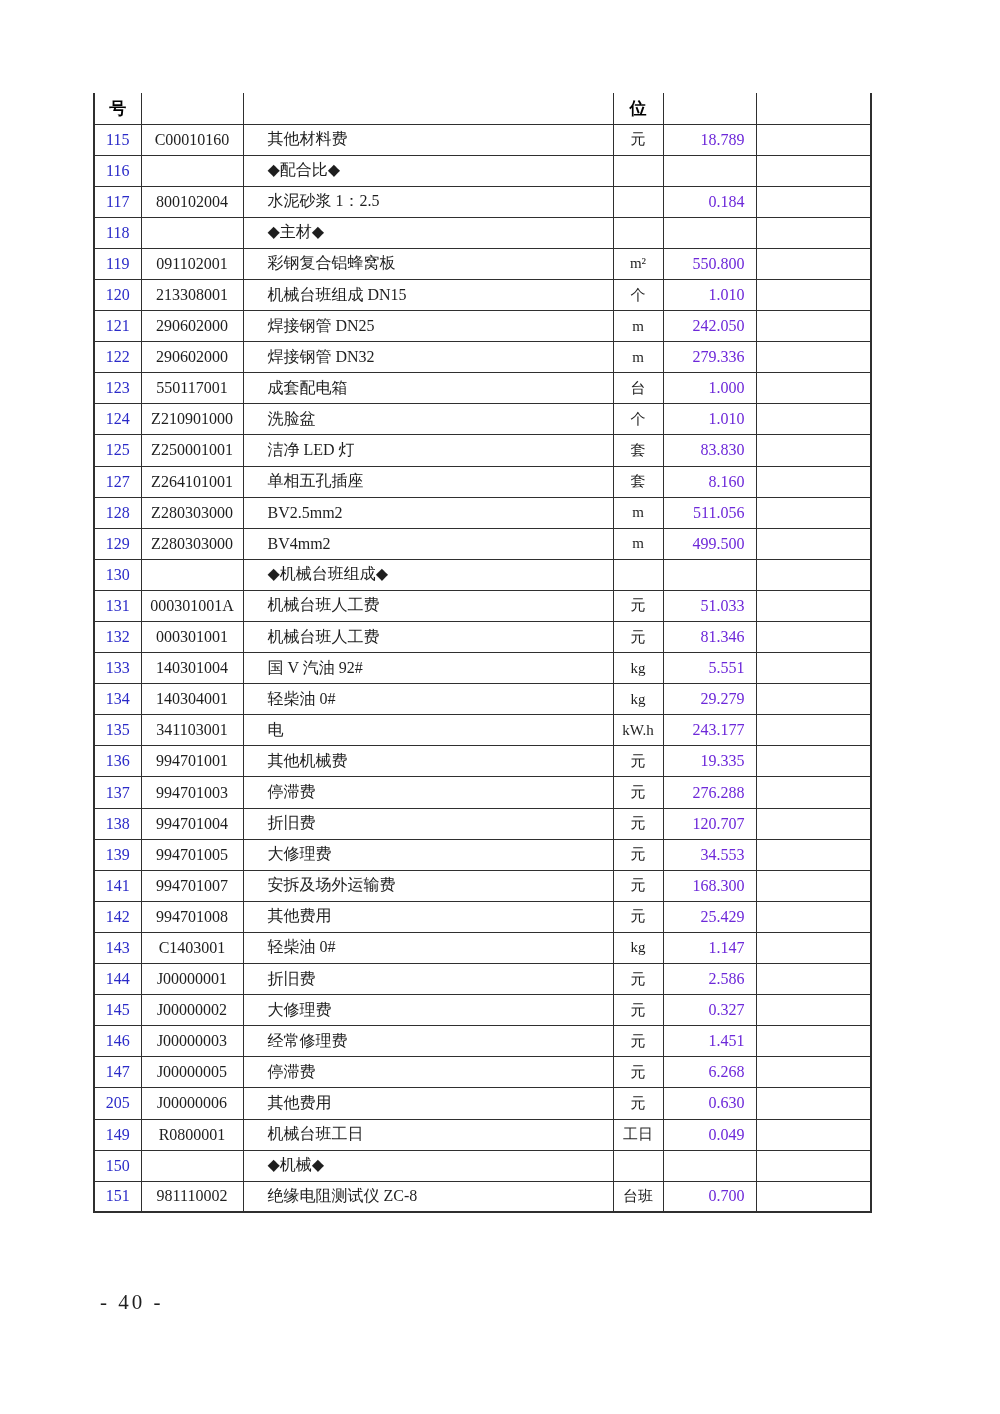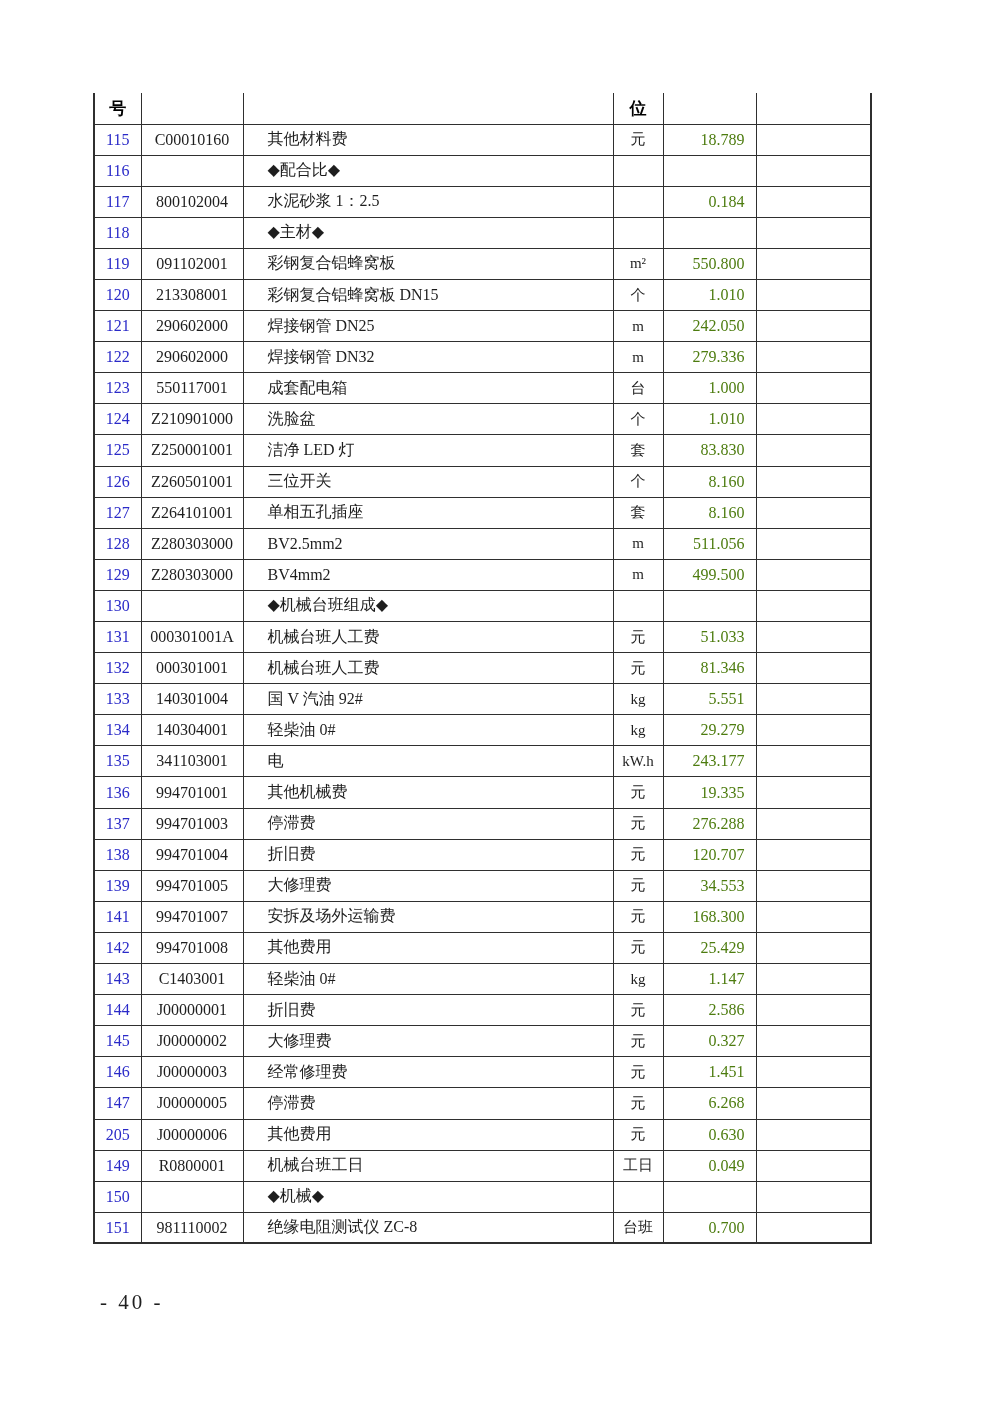--- a/index.html
+++ b/index.html
@@ -63,21 +63,21 @@
     font-size: 16px;
   }
   .c-unit {
     text-align: center;
     color: #1e1e1e;
     font-size: 15px;
   }
   .c-value {
     text-align: right;
     padding-right: 11px;
-    color: #4d7c0f;
+    color: #6d28d9;
     font-size: 16px;
   }
   .footer {
     position: absolute;
     left: 100px;
     top: 1290px;
     font-size: 21px;
     color: #1f1f1f;
     letter-spacing: 3px;
   }
@@ -144,21 +144,21 @@
     <td class="c-no">119</td>
     <td class="c-code">091102001</td>
     <td class="c-name">彩钢复合铝蜂窝板</td>
     <td class="c-unit">m²</td>
     <td class="c-value">550.800</td>
     <td class="c-extra"></td>
   </tr>
           <tr>
     <td class="c-no">120</td>
     <td class="c-code">213308001</td>
-    <td class="c-name">彩钢复合铝蜂窝板 DN15</td>
+    <td class="c-name">机械台班组成 DN15</td>
     <td class="c-unit">个</td>
     <td class="c-value">1.010</td>
     <td class="c-extra"></td>
   </tr>
           <tr>
     <td class="c-no">121</td>
     <td class="c-code">290602000</td>
     <td class="c-name">焊接钢管 DN25</td>
     <td class="c-unit">m</td>
     <td class="c-value">242.050</td>
@@ -190,28 +190,20 @@
   </tr>
           <tr>
     <td class="c-no">125</td>
     <td class="c-code">Z250001001</td>
     <td class="c-name">洁净 LED 灯</td>
     <td class="c-unit">套</td>
     <td class="c-value">83.830</td>
     <td class="c-extra"></td>
   </tr>
           <tr>
-    <td class="c-no">126</td>
-    <td class="c-code">Z260501001</td>
-    <td class="c-name">三位开关</td>
-    <td class="c-unit">个</td>
-    <td class="c-value">8.160</td>
-    <td class="c-extra"></td>
-  </tr>
-          <tr>
     <td class="c-no">127</td>
     <td class="c-code">Z264101001</td>
     <td class="c-name">单相五孔插座</td>
     <td class="c-unit">套</td>
     <td class="c-value">8.160</td>
     <td class="c-extra"></td>
   </tr>
           <tr>
     <td class="c-no">128</td>
     <td class="c-code">Z280303000</td>

